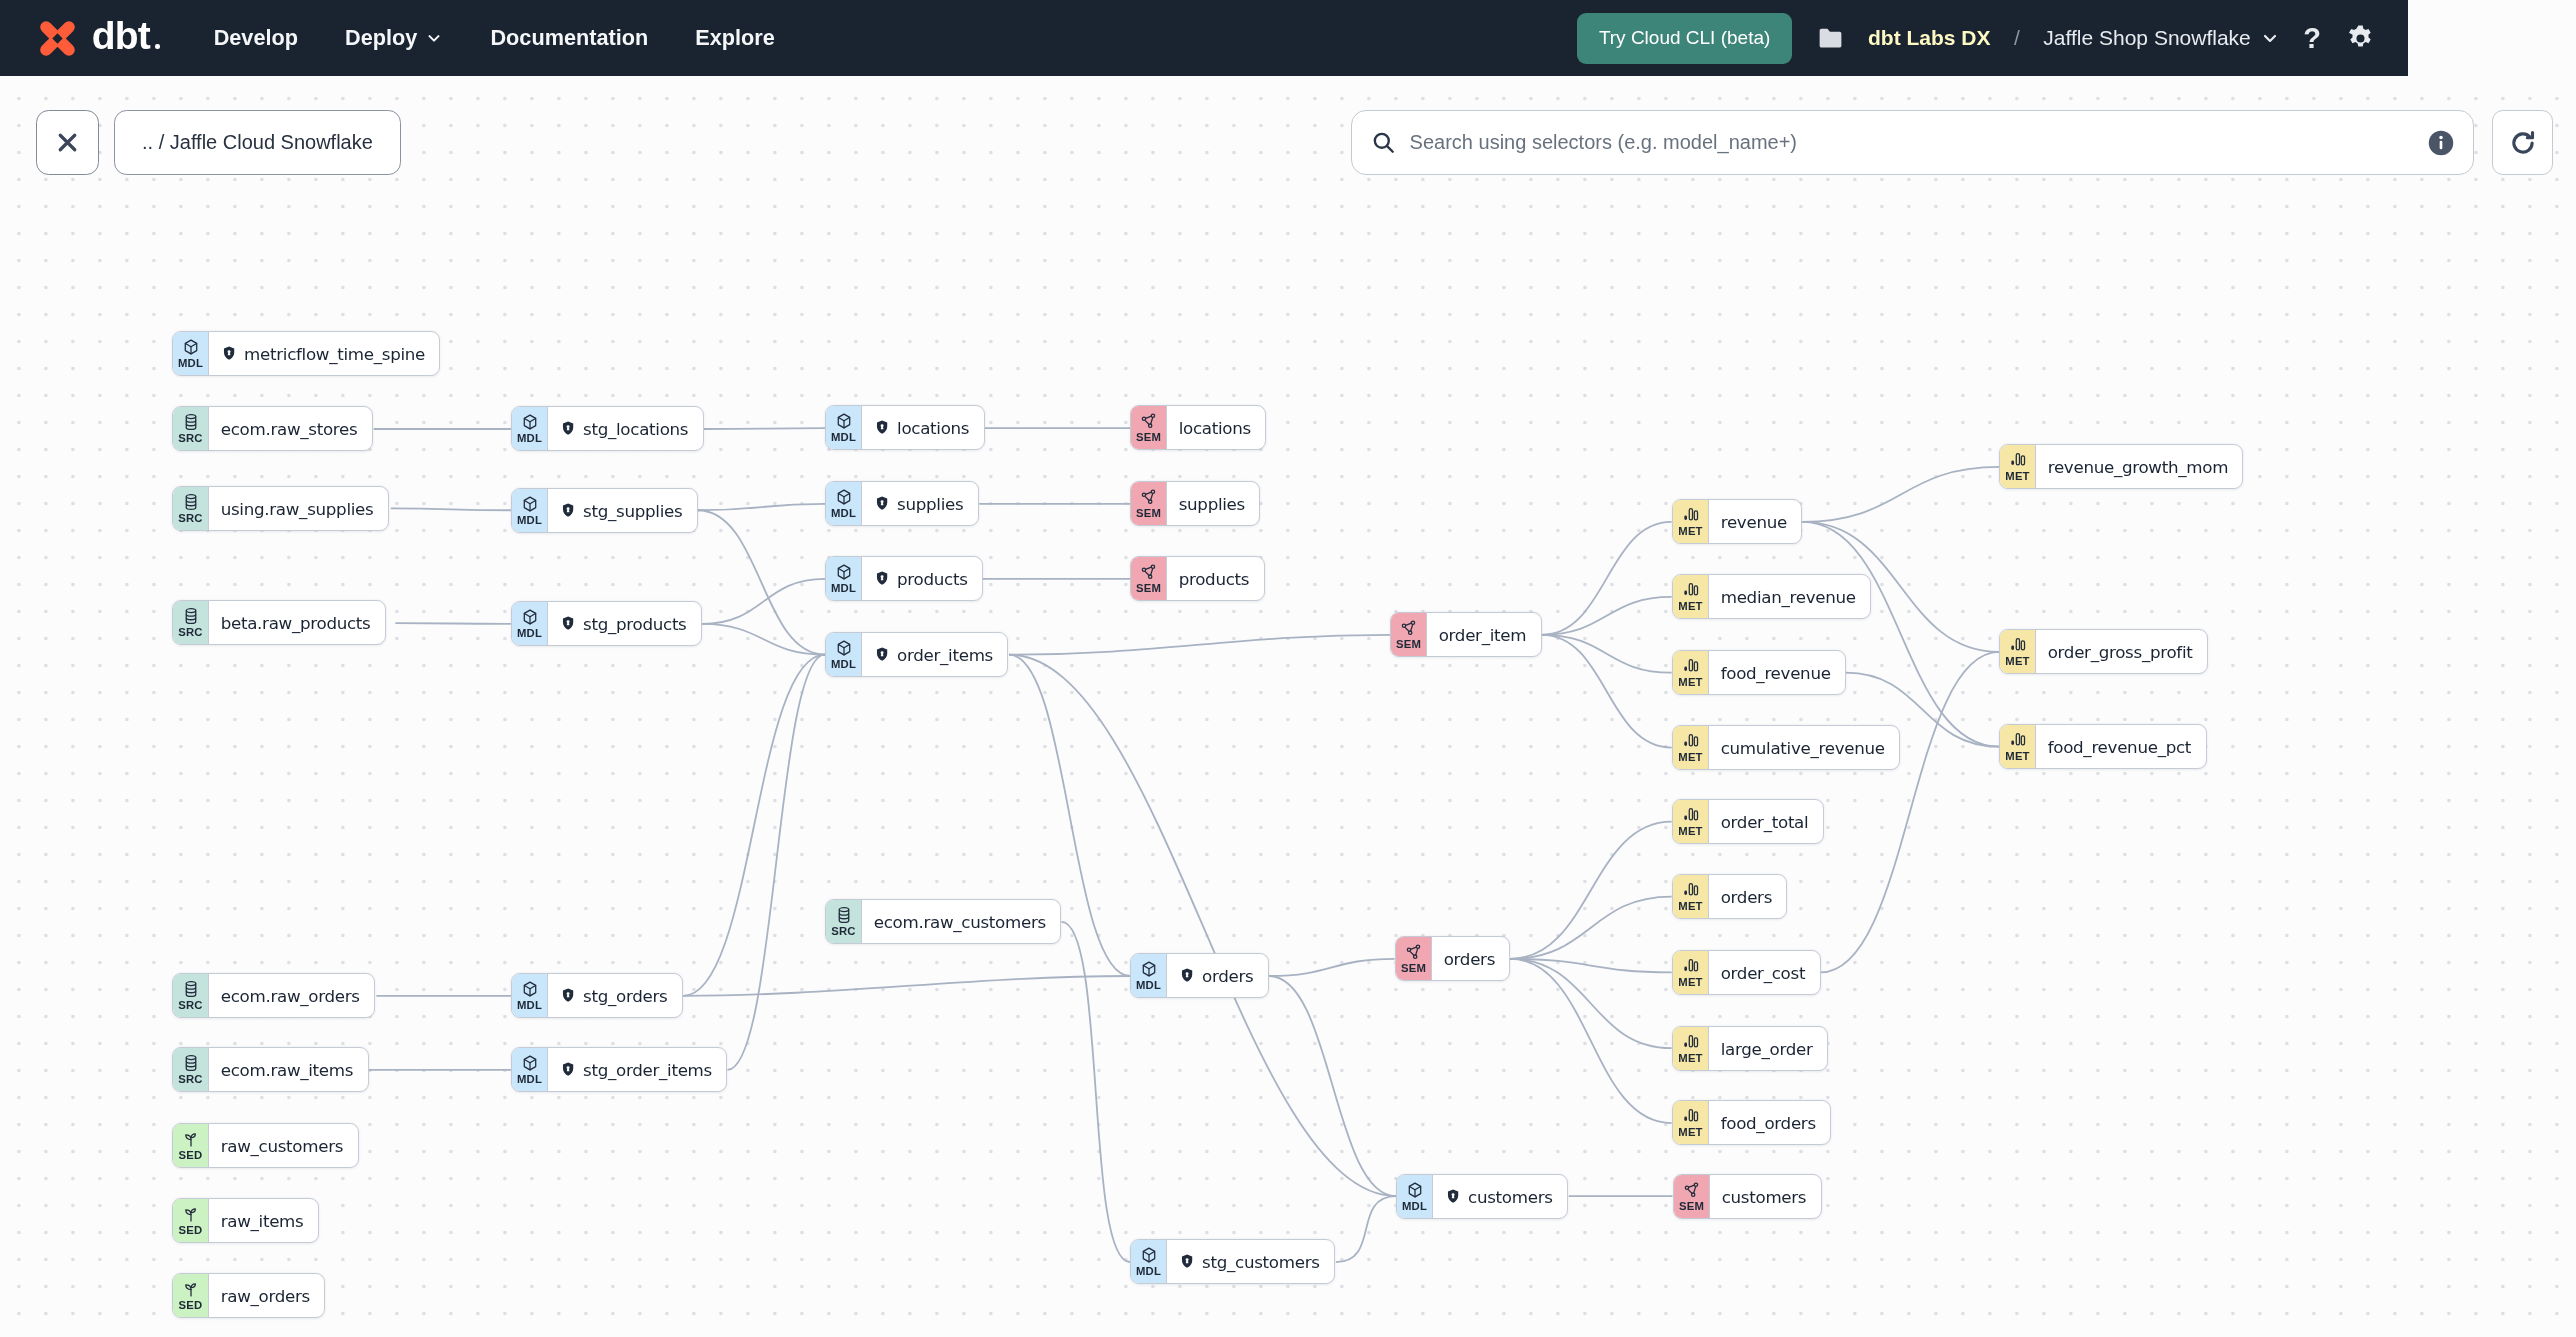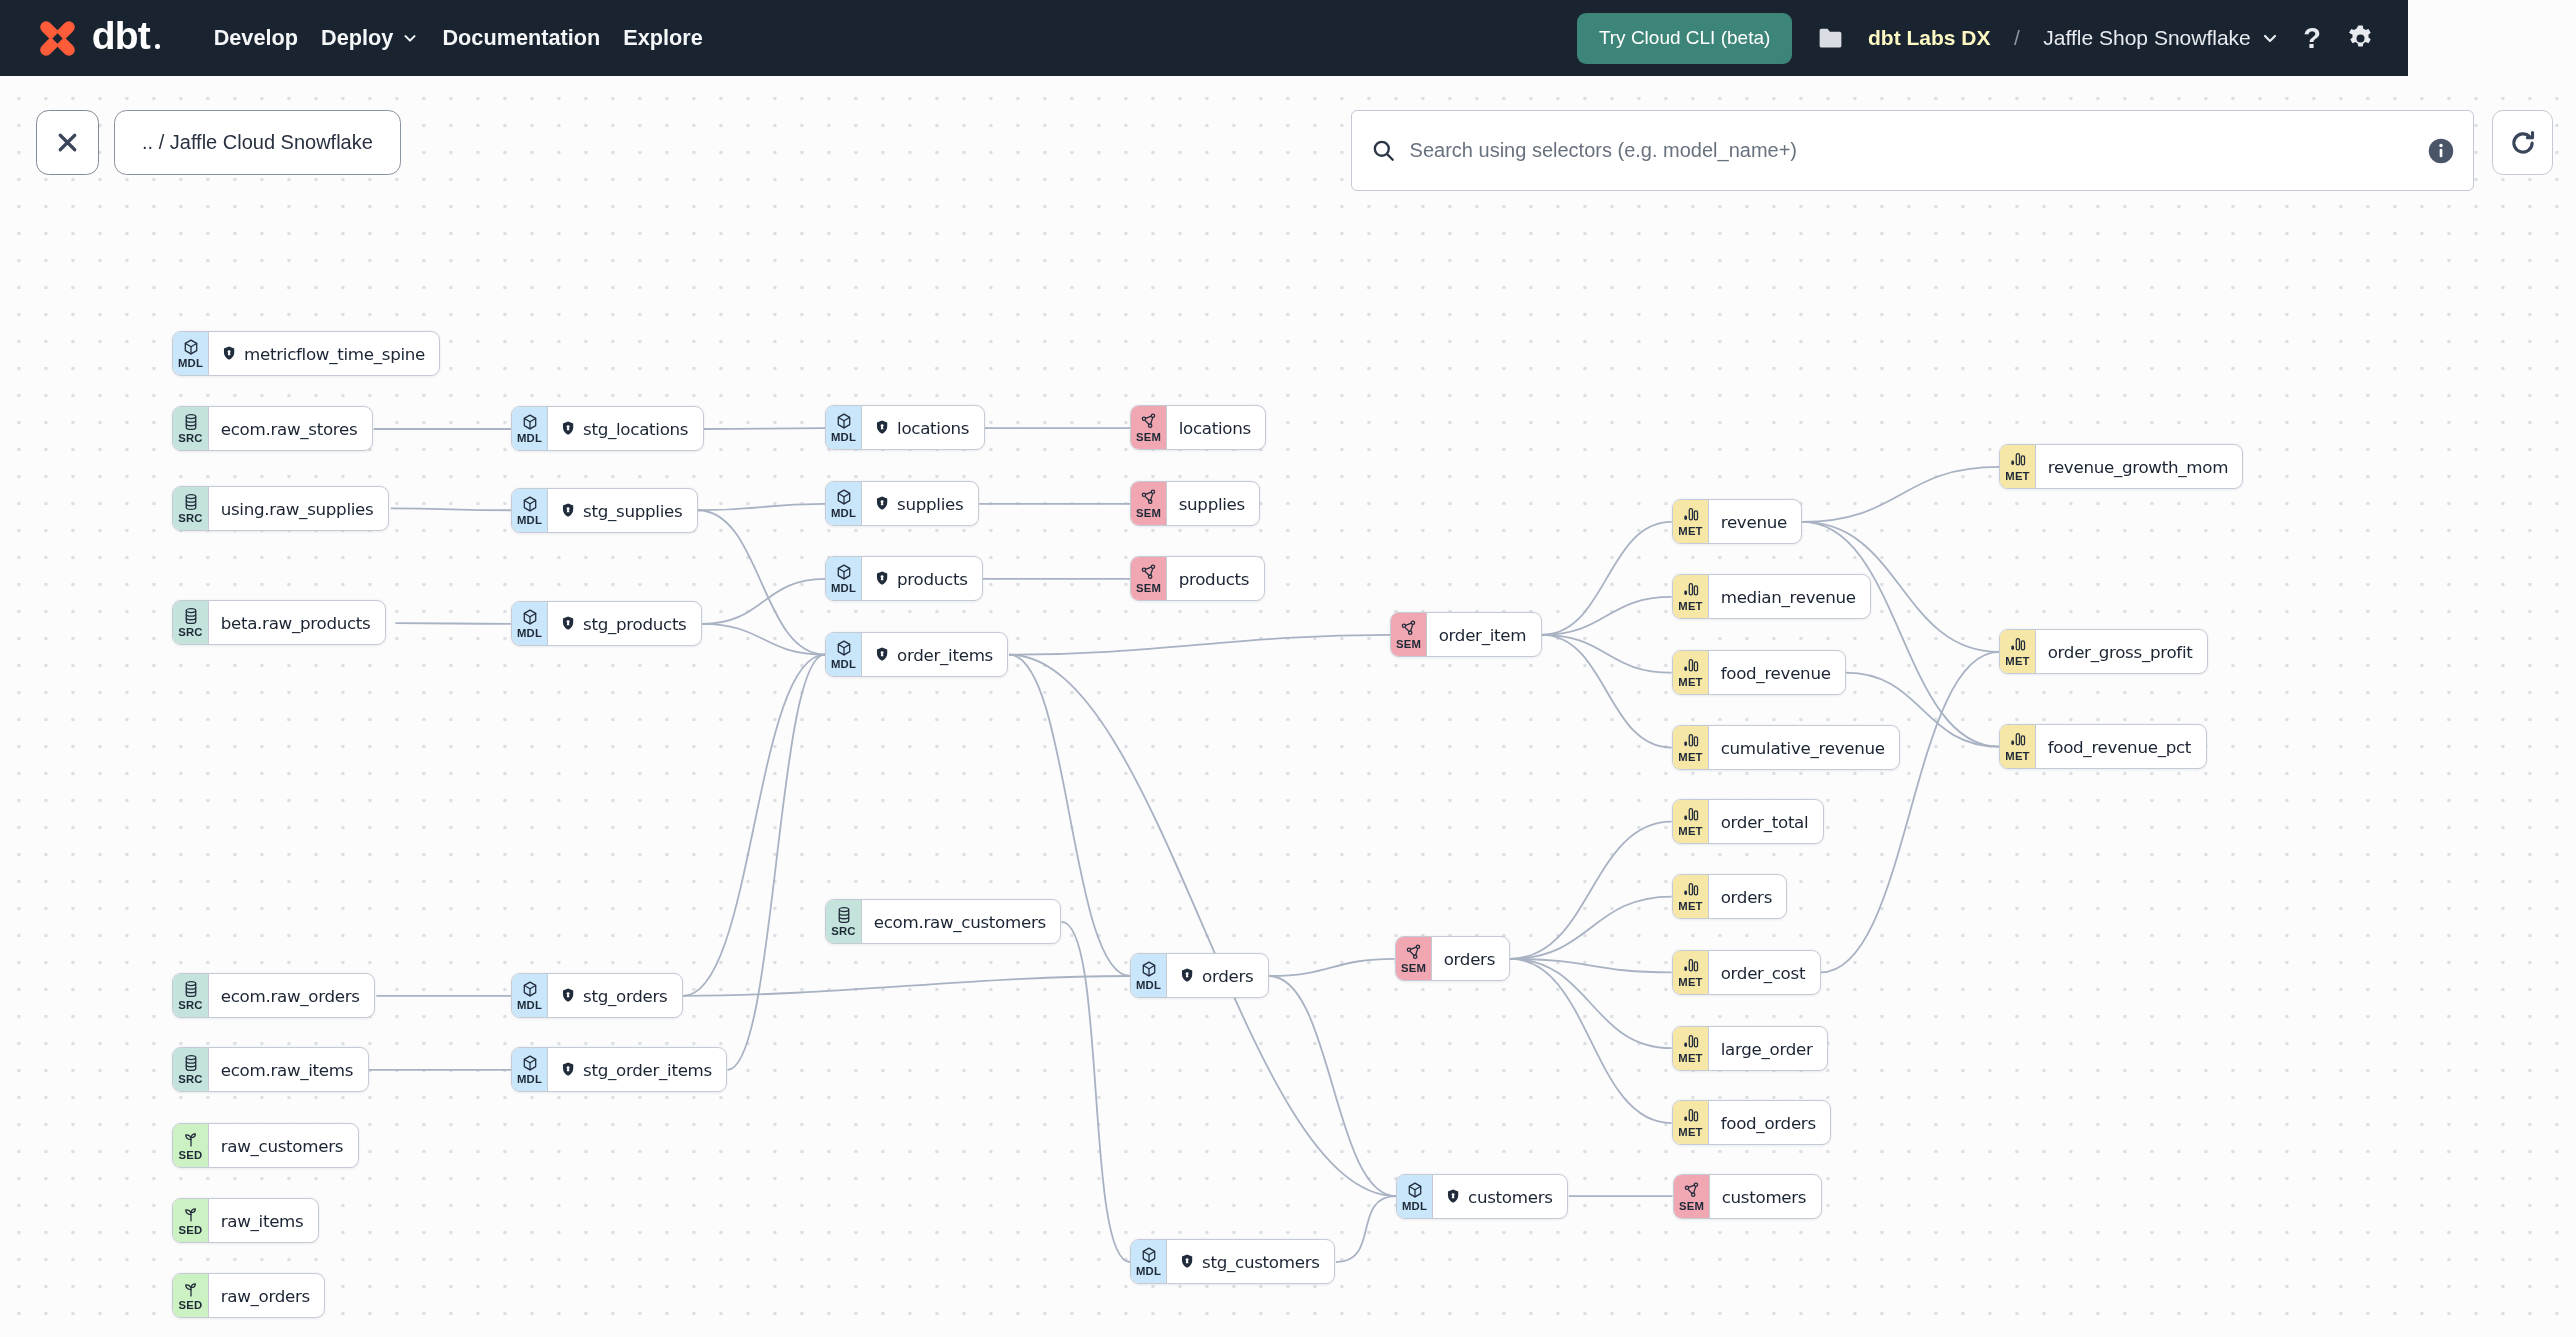--- a/index.html
+++ b/index.html
@@ -4,21 +4,21 @@
 <style>
   * { margin:0; padding:0; box-sizing:border-box; }
   html,body { width:2576px; height:1338px; overflow:hidden; font-family:"Liberation Sans",sans-serif; background:#fcfcfd; }
 
   
   .navbar { position:absolute; top:0; left:0; width:2408px; height:76px; background:#1a2431;
             display:flex; align-items:center; padding:0 32.5px 0 34px; z-index:60; }
   .brand { display:flex; align-items:center; gap:10.8px; cursor:pointer; }
   .brand-text { color:#ffffff; font-size:39px; font-weight:700; letter-spacing:-0.9px; line-height:1; padding-bottom:5.4px; }
   .brand-dot { width:4.5px; height:4.5px; background:#fff; border-radius:50%; align-self:flex-end; margin:0 0 12.6px -5.4px; }
-  .nav-links { display:flex; align-items:center; gap:23px; margin-left:54px; }
+  .nav-links { display:flex; align-items:center; gap:47px; margin-left:54px; }
   .nav-link { color:#f4f6f8; font-size:21.7px; font-weight:700; cursor:pointer; display:flex; align-items:center; gap:8.1px; white-space:nowrap; }
   .nav-right { margin-left:auto; display:flex; align-items:center; gap:23.5px; }
   .cta { background:#3e8579; color:#ffffff; border:none; font-family:inherit; font-size:19px; font-weight:400;
          height:51px; padding:0 21.7px; border-radius:9px; cursor:pointer; white-space:nowrap; }
   .acct { color:#fef9c3; font-size:21px; font-weight:700; white-space:nowrap; cursor:pointer; }
   .crumb-sep { color:#8d97a5; font-size:21px; }
   .proj { color:#e8ebef; font-size:21px; font-weight:400; display:flex; align-items:center; gap:9px; cursor:pointer; white-space:nowrap; }
   .help-q { color:#e7eaee; font-size:29px; font-weight:700; cursor:pointer; line-height:1; }
   .icon-btn { display:flex; align-items:center; cursor:pointer; }
 
@@ -28,22 +28,22 @@
   #edges { position:absolute; top:0; left:0; }
   #nodes { position:absolute; top:0; left:0; width:100%; height:100%; }
 
   
   .close-btn { position:absolute; left:36px; top:110px; width:63px; height:65px; background:#ffffff;
                border:1.8px solid #828c99; border-radius:12.6px; display:flex; align-items:center; justify-content:center;
                cursor:pointer; z-index:40; }
   .breadcrumb { position:absolute; left:114px; top:110px; height:65px; background:#ffffff; border:1.8px solid #8a93a0;
                 border-radius:12.6px; display:flex; align-items:center; padding:0 27px; font-size:20px; color:#273140;
                 z-index:40; cursor:pointer; white-space:nowrap; }
-  .searchbox { position:absolute; left:1351px; top:110px; width:1123px; height:81px; background:#ffffff;
-               border:1.8px solid #c3cad3; border-radius:6px; display:flex; align-items:center; padding:0 18px; gap:12.6px; z-index:40; }
+  .searchbox { position:absolute; left:1351px; top:110px; width:1123px; height:65px; background:#ffffff;
+               border:1.8px solid #c3cad3; border-radius:15px; display:flex; align-items:center; padding:0 18px; gap:12.6px; z-index:40; }
   .searchbox input { flex:1; border:none; outline:none; font-family:inherit; font-size:20px; color:#273140; background:transparent; }
   .searchbox input::placeholder { color:#68727f; }
   .refresh-btn { position:absolute; left:2492px; top:110px; width:61px; height:65px; background:#ffffff;
                  border:1.8px solid #c3cad3; border-radius:10.8px; display:flex; align-items:center; justify-content:center;
                  cursor:pointer; z-index:40; }
 
   
   .node { position:absolute; display:inline-flex; align-items:stretch; height:45px; background:#ffffff;
           border:1.4px solid #c5cbd5; border-radius:9px; box-shadow:0 0.9px 2.7px rgba(25,35,50,0.09); cursor:pointer; }
   .badge { width:36px; display:flex; flex-direction:column; align-items:center; justify-content:center;

